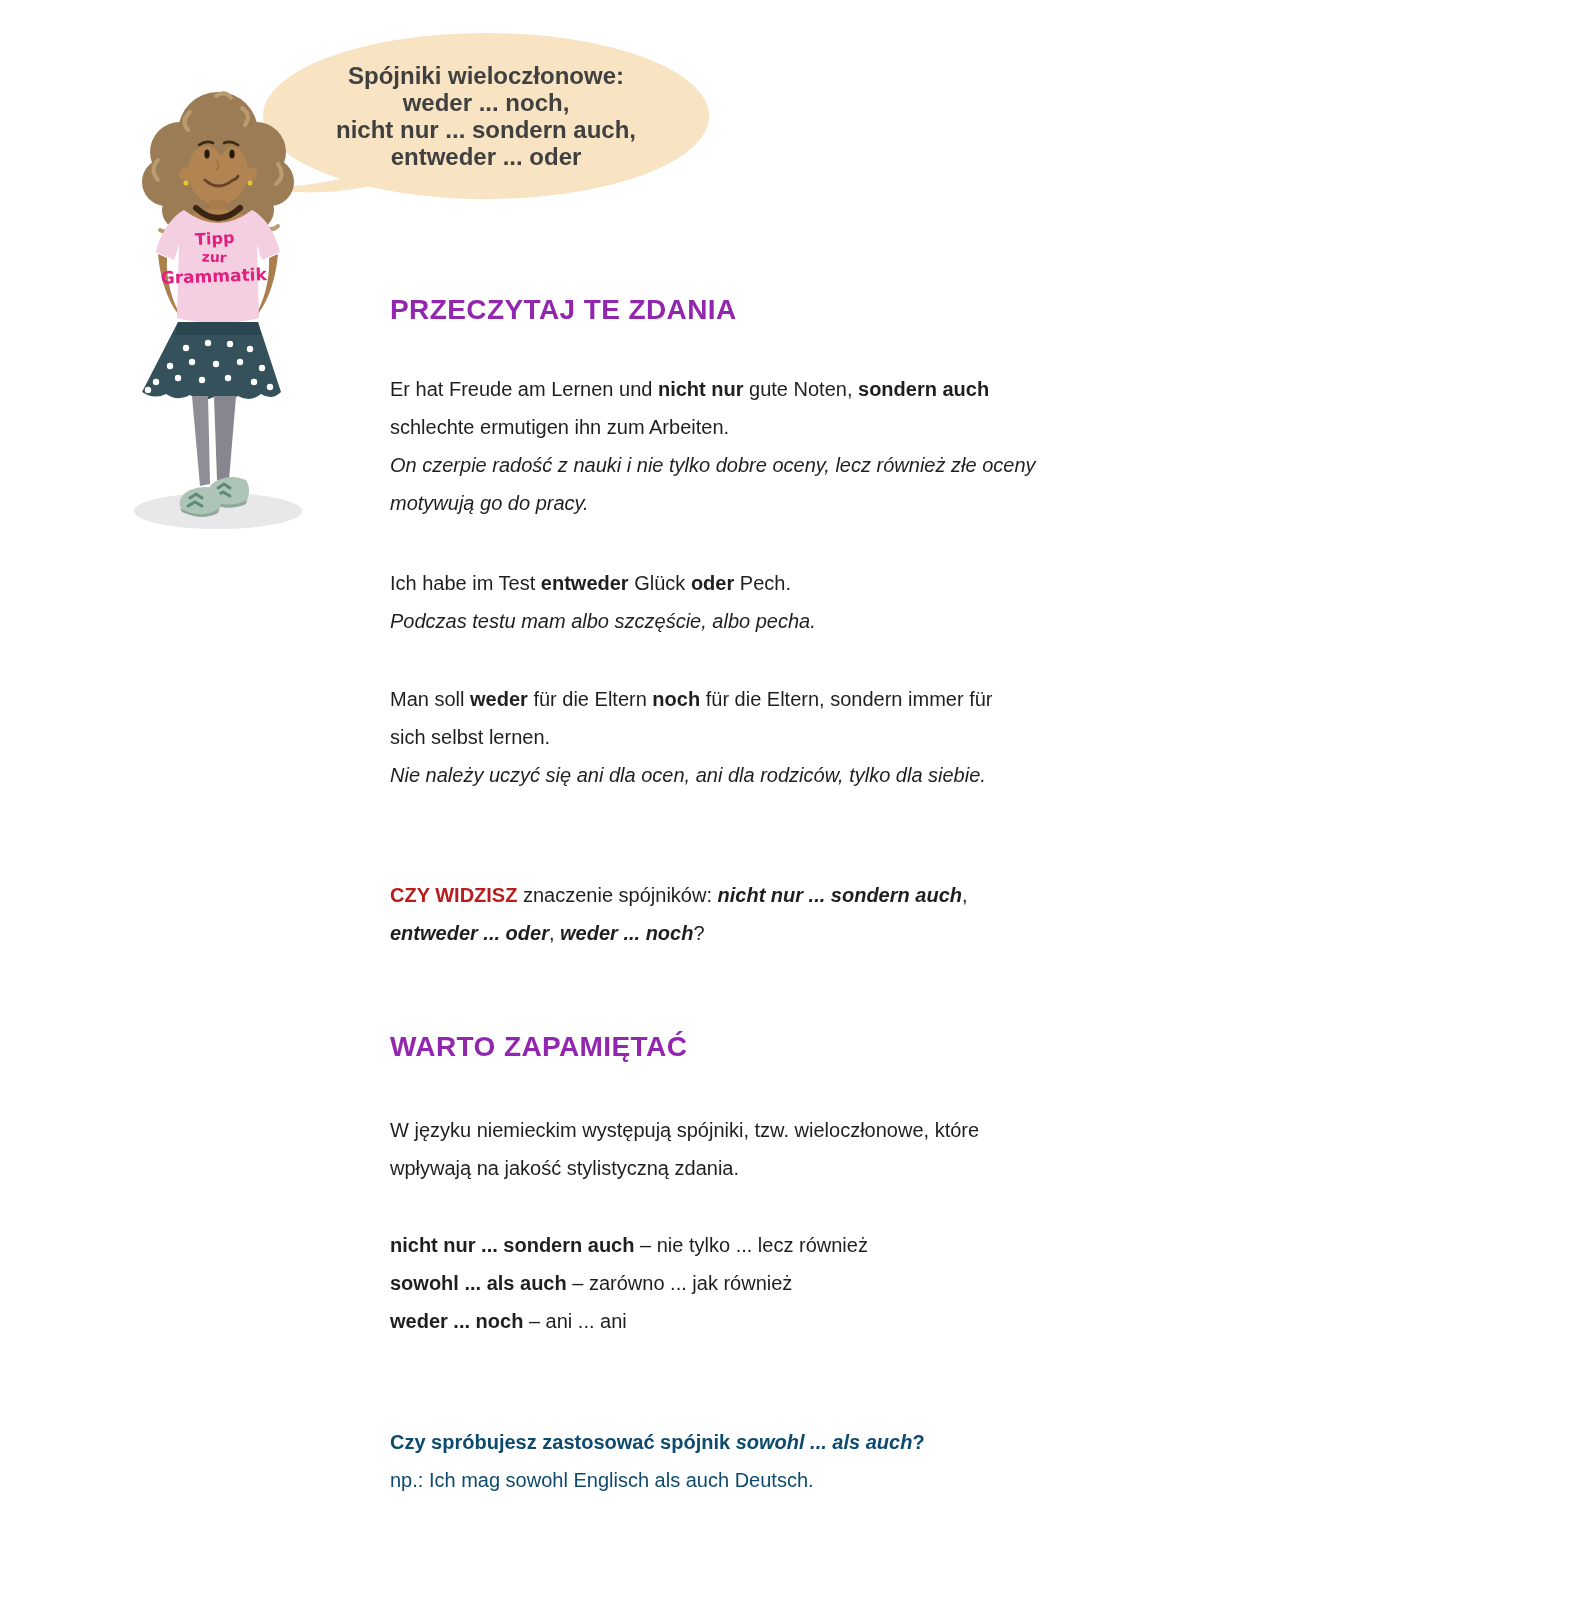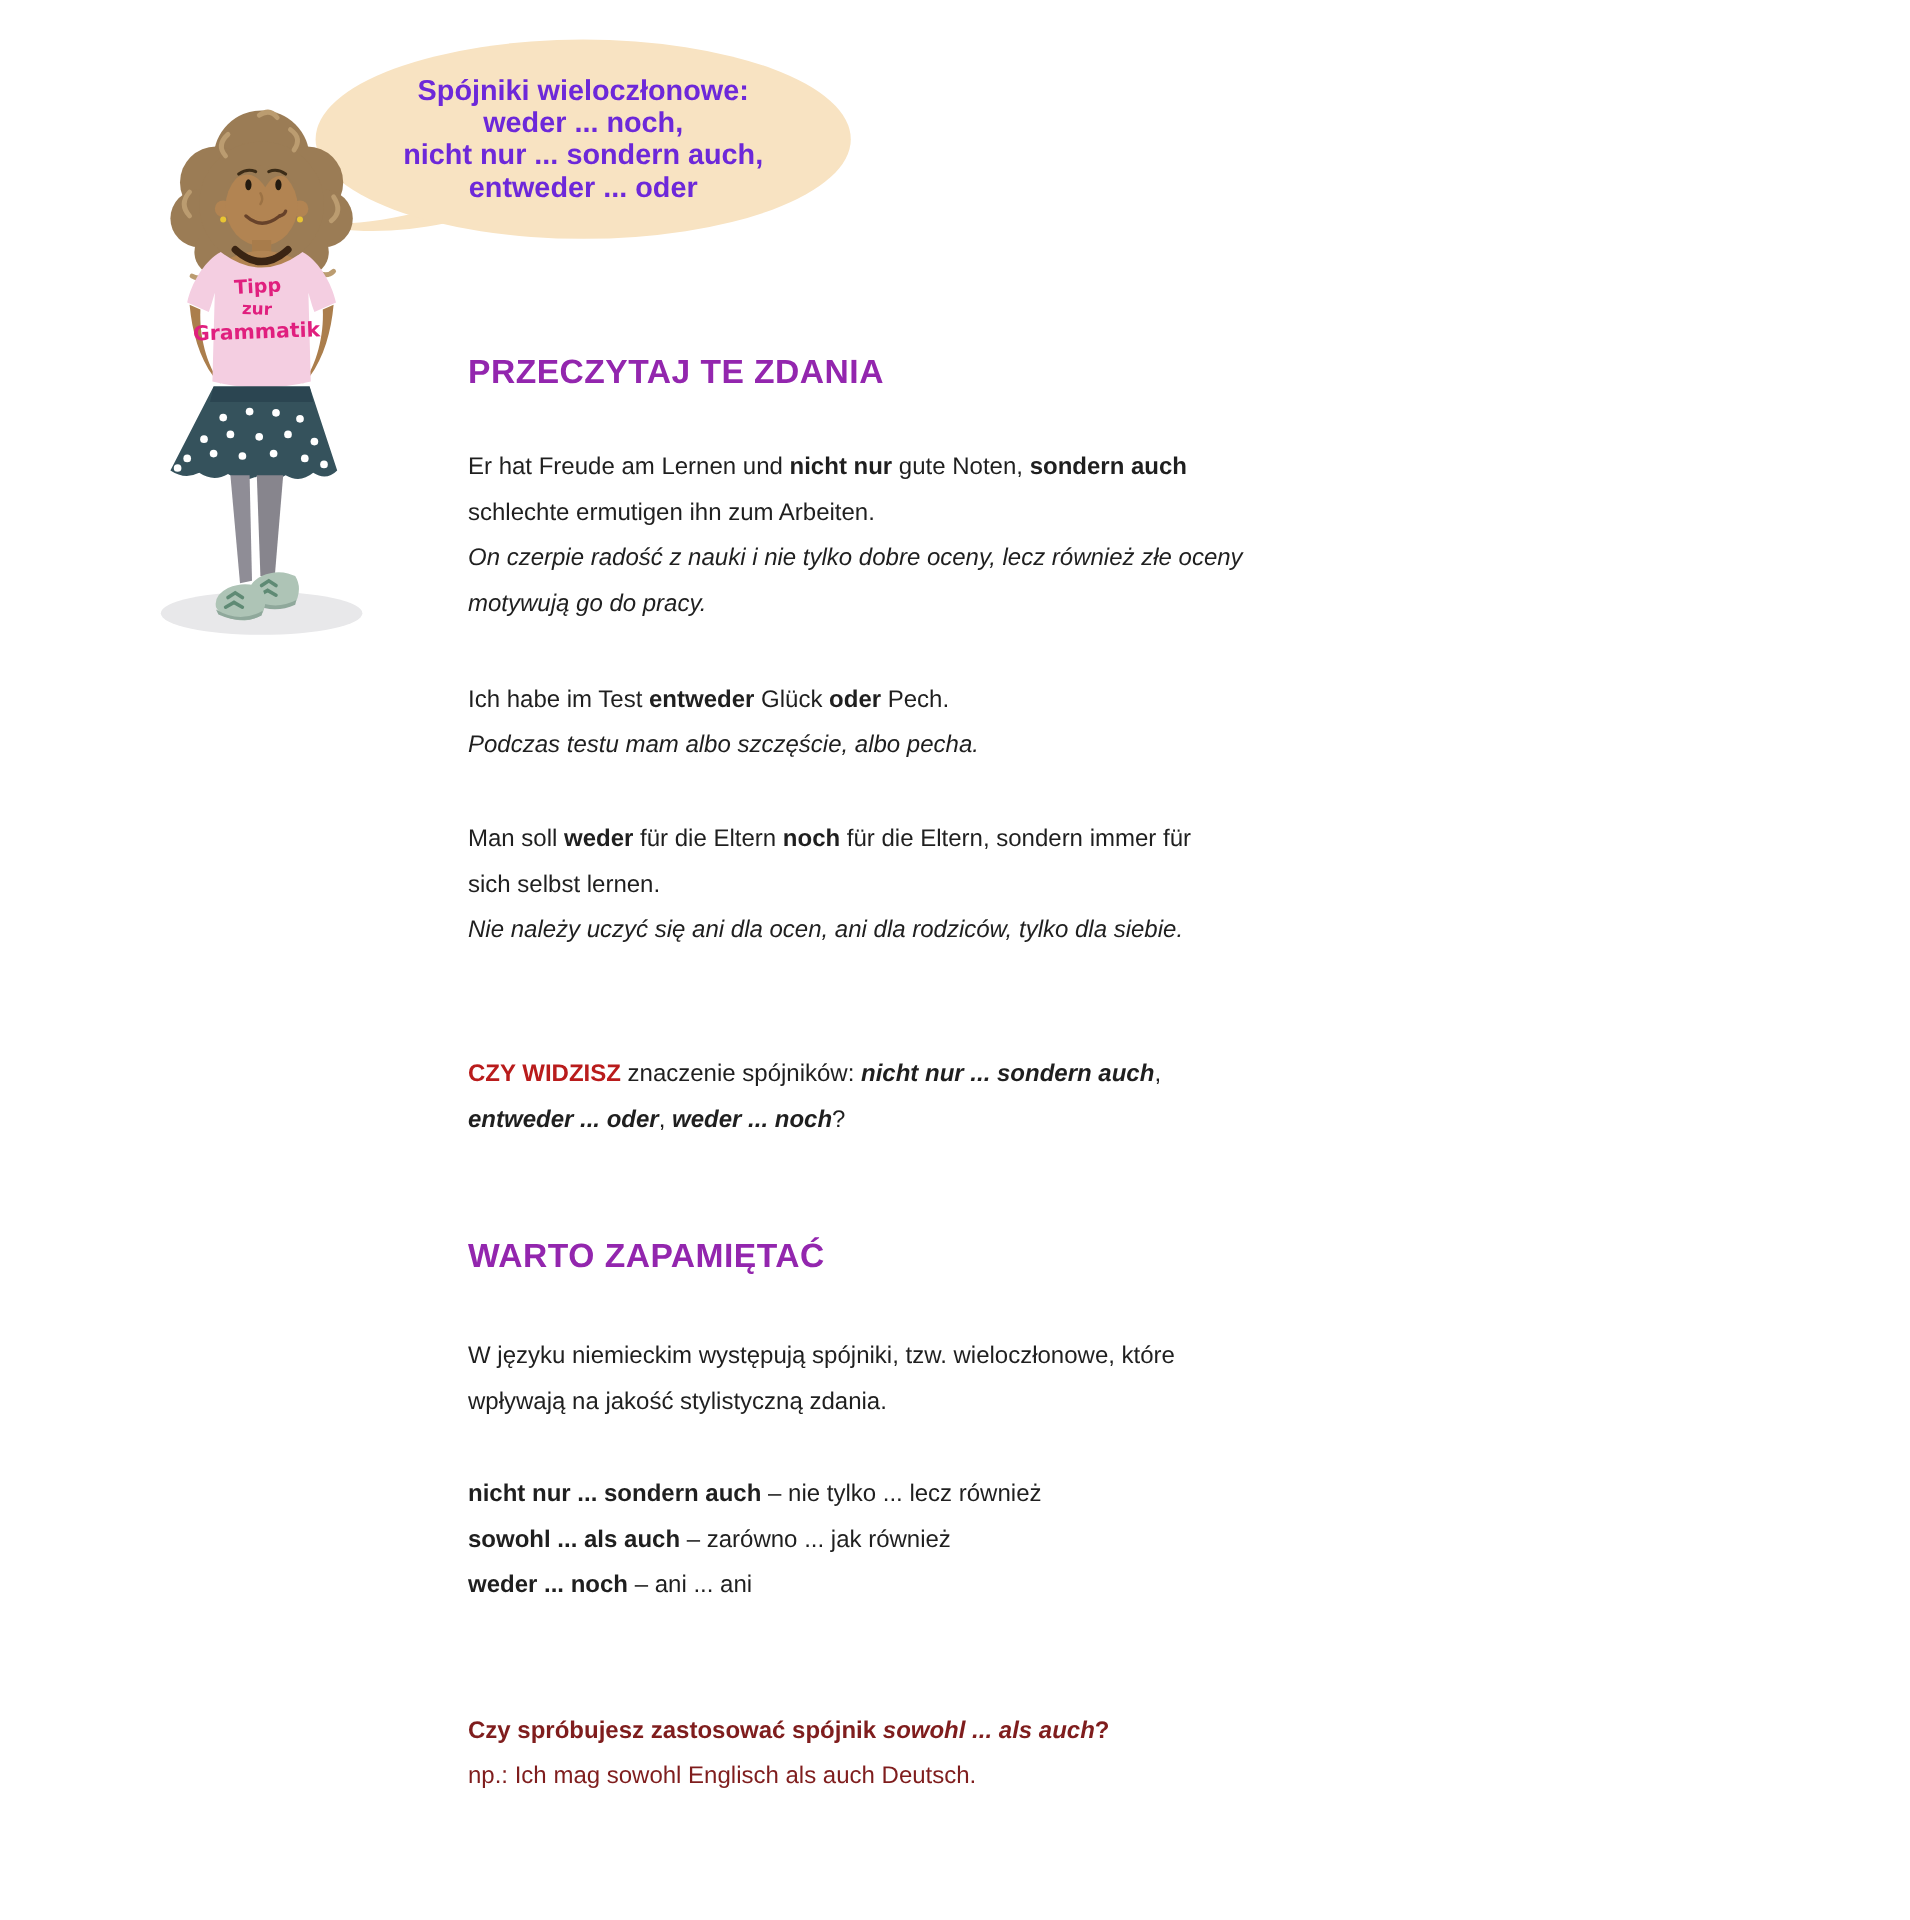--- a/index.html
+++ b/index.html
@@ -5,36 +5,36 @@
   html,body{margin:0;padding:0;background:#ffffff;}
   #page{
     position:relative;width:1592px;height:1600px;background:#ffffff;overflow:hidden;
     font-family:"Liberation Sans",sans-serif;color:#1f1f1f;
   }
   
   .bubble{
     position:absolute;left:263px;top:33px;width:446px;height:166px;
     background:#f8e3c2;border-radius:50%;
     display:flex;flex-direction:column;justify-content:center;
-    text-align:center;font-weight:700;font-size:24px;line-height:27px;color:#6d28d9;
+    text-align:center;font-weight:700;font-size:24px;line-height:27px;color:#404040;
   }
   .tail{position:absolute;left:250px;top:142px;width:190px;height:64px;}
   
   .girl{position:absolute;left:120px;top:60px;width:230px;height:470px;}
   
   .h{
     position:absolute;left:390px;font-size:28px;font-weight:700;
     color:#9326ae;letter-spacing:.4px;white-space:nowrap;
   }
   .para{position:absolute;left:390px;width:1020px;font-size:20px;line-height:38px;}
   .line{white-space:nowrap;}
   .b{font-weight:700;}
   .i{font-style:italic;}
   .purple{color:#b91c1c;}
-  .blue{color:#7f1d1d;}
+  .blue{color:#0c4a6e;}
 </style>
 </head>
 <body>
 
 <div id="page">
 
   <svg class="tail" viewBox="0 0 190 64">
     <path d="M186,4 C120,34 60,48 4,44 C70,60 140,44 188,22 Z" fill="#f8e3c2"></path>
   </svg>
 

